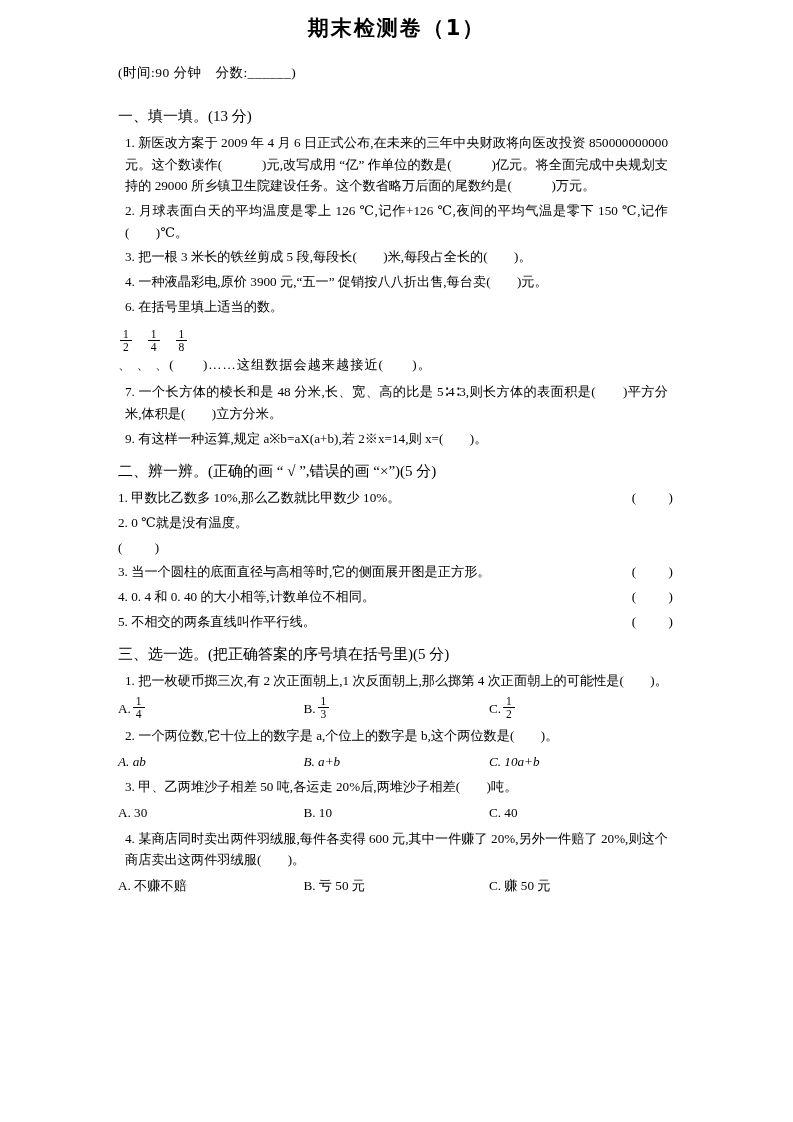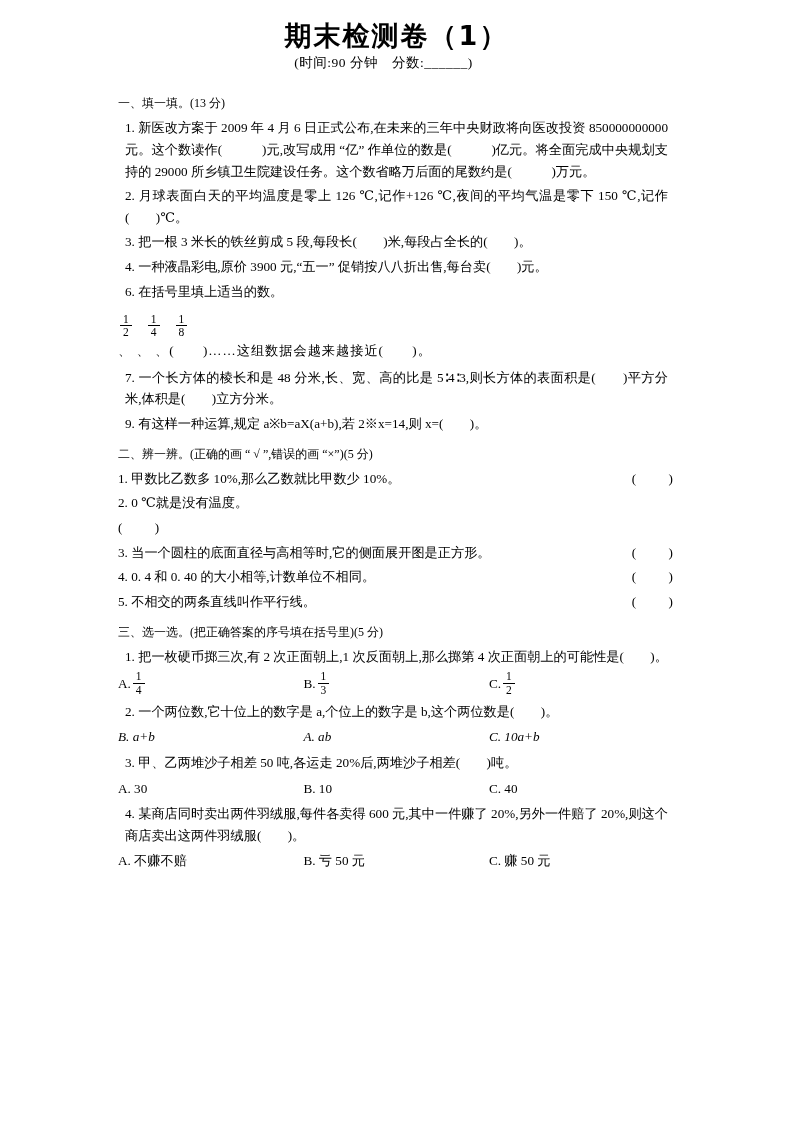--- a/index.html
+++ b/index.html
@@ -19,37 +19,38 @@
     position: relative;
     width: 793px;
     height: 1122px;
     box-sizing: border-box;
     padding: 0 118px 0 118px;
   }
   .title {
     text-align: center;
     font-family: "DejaVu Sans", "Liberation Sans", sans-serif;
     font-weight: bold;
-    font-size: 27px;
+    font-size: 21px;
     letter-spacing: 2px;
     margin-bottom: 0;
   }
   .subtitle {
-    text-align: center;
+    text-align: left;
     font-size: 13.5px;
+    margin-top: 22px;
     margin-right: 26px;
     letter-spacing: 0.5px;
   }
   .body-block {
     margin-top: 22px;
     font-size: 13.2px;
     line-height: 1.62;
   }
   .sec-head {
-    font-size: 12px;
+    font-size: 15px;
     margin: 10px 0 4px 0;
     line-height: 1.6;
   }
   .q {
     margin: 3px 7px;
     line-height: 1.64;
     text-align: justify;
   }
   .tf-row {
     display: flex;
@@ -203,22 +204,22 @@
         <span>C.</span>
         <span class="frac">
           <span class="num">1</span>
           <span class="den">2</span>
         </span>
       </div>
     </div>
 
     <div class="q">2. 一个两位数,它十位上的数字是 a,个位上的数字是 b,这个两位数是(　　)。</div>
     <div class="opts">
+      <div class="italic">A. ab</div>
       <div class="italic">B. a+b</div>
-      <div class="italic">A. ab</div>
       <div class="italic">C. 10a+b</div>
     </div>
 
     <div class="q">3. 甲、乙两堆沙子相差 50 吨,各运走 20%后,两堆沙子相差(　　)吨。</div>
     <div class="opts">
       <div>A. 30</div>
       <div>B. 10</div>
       <div>C. 40</div>
     </div>
 

